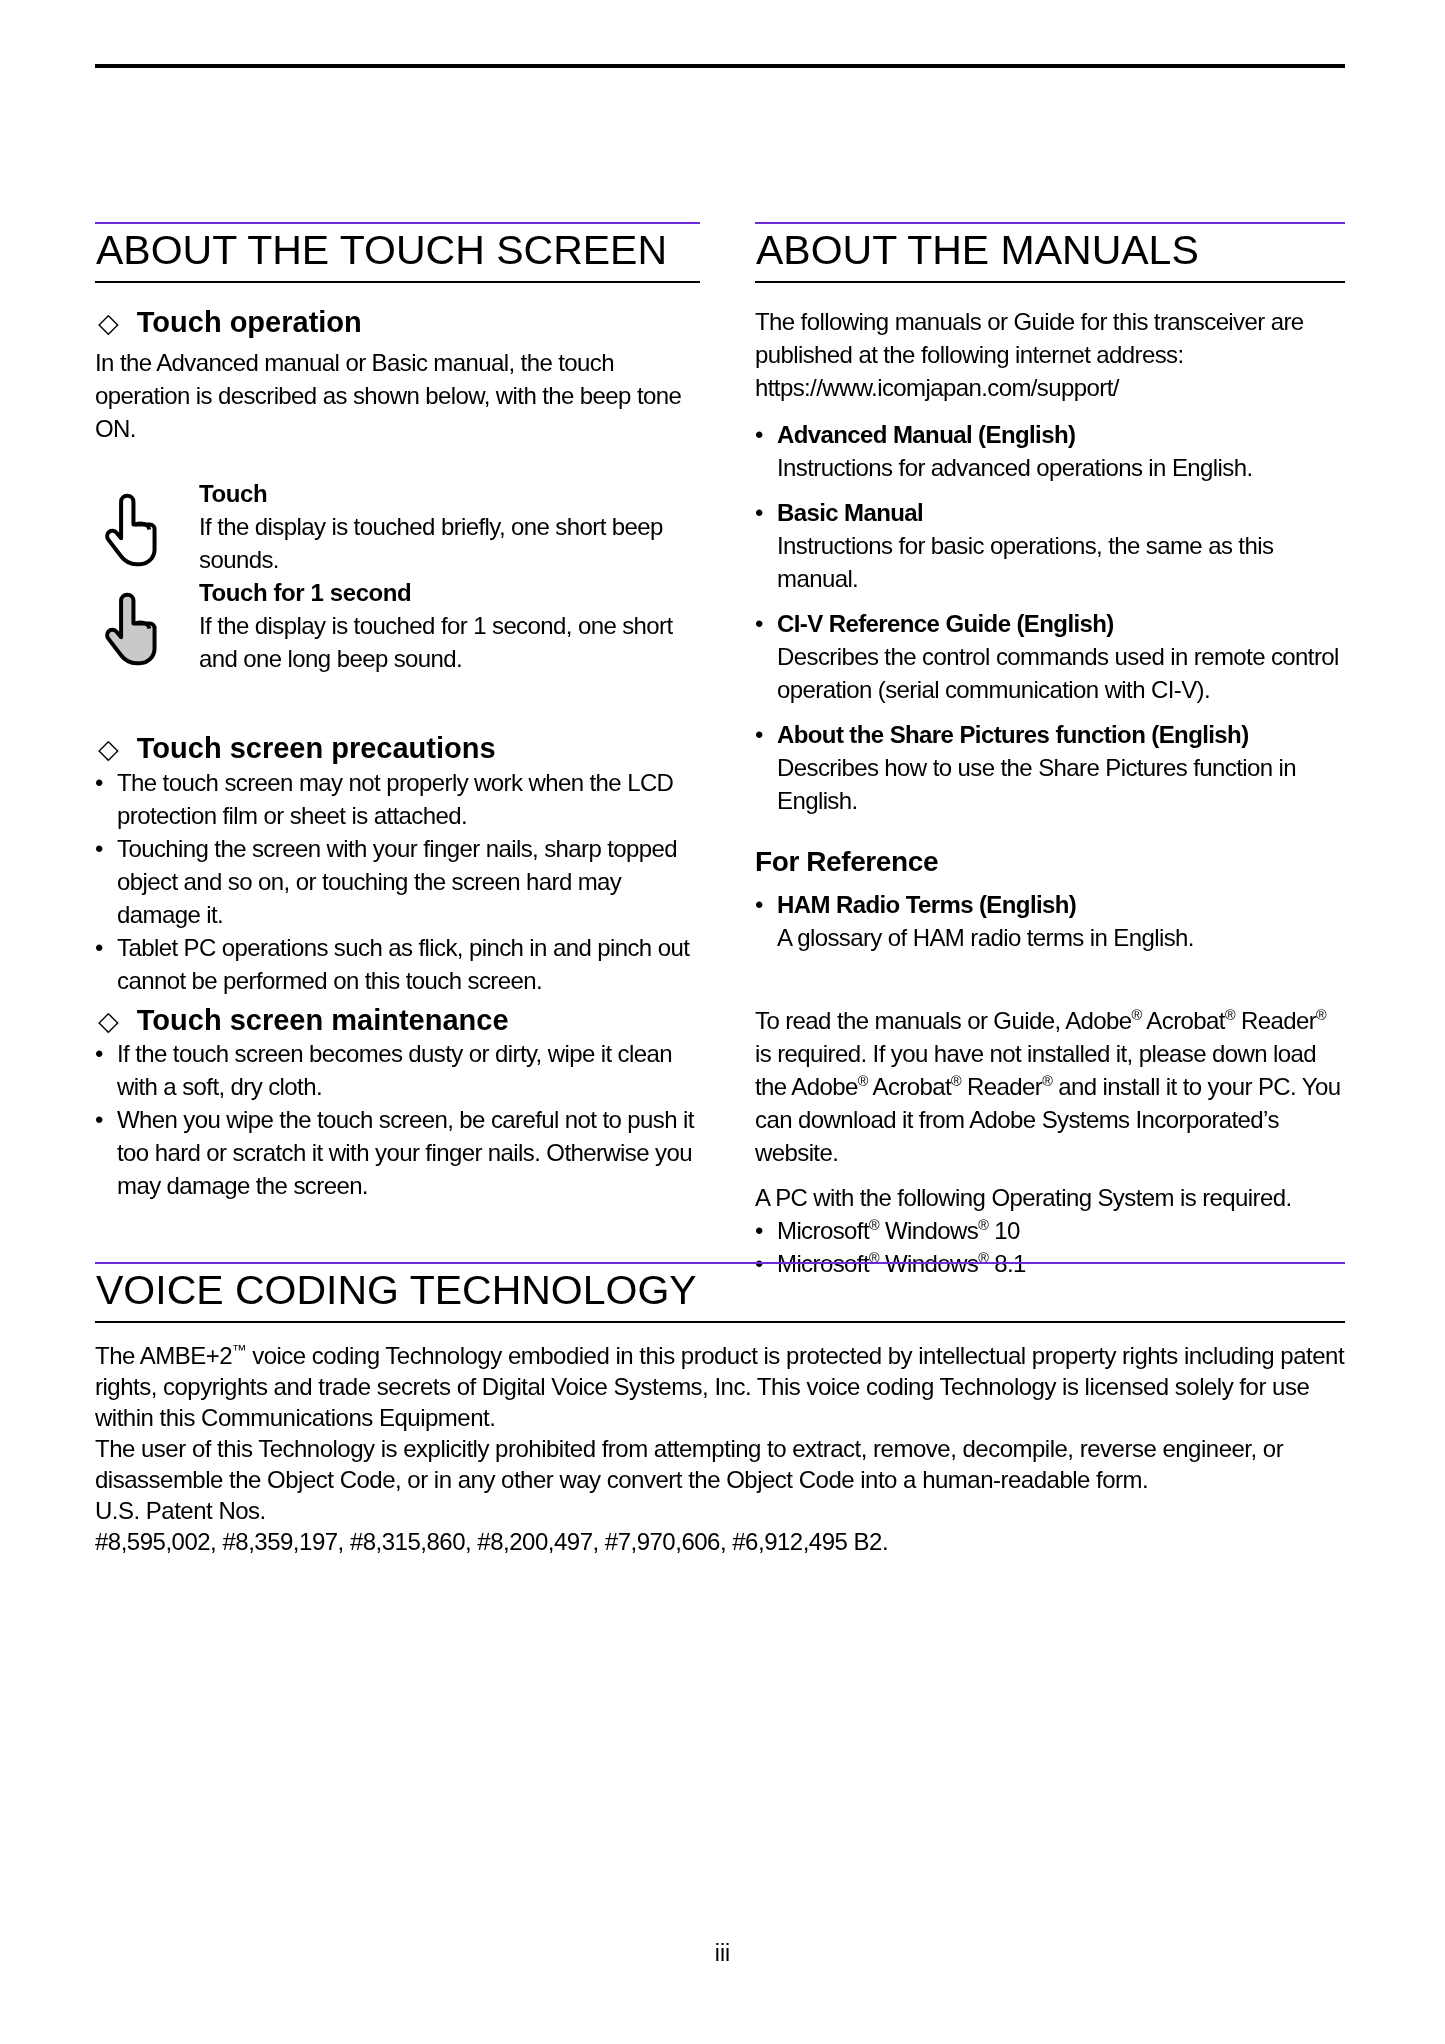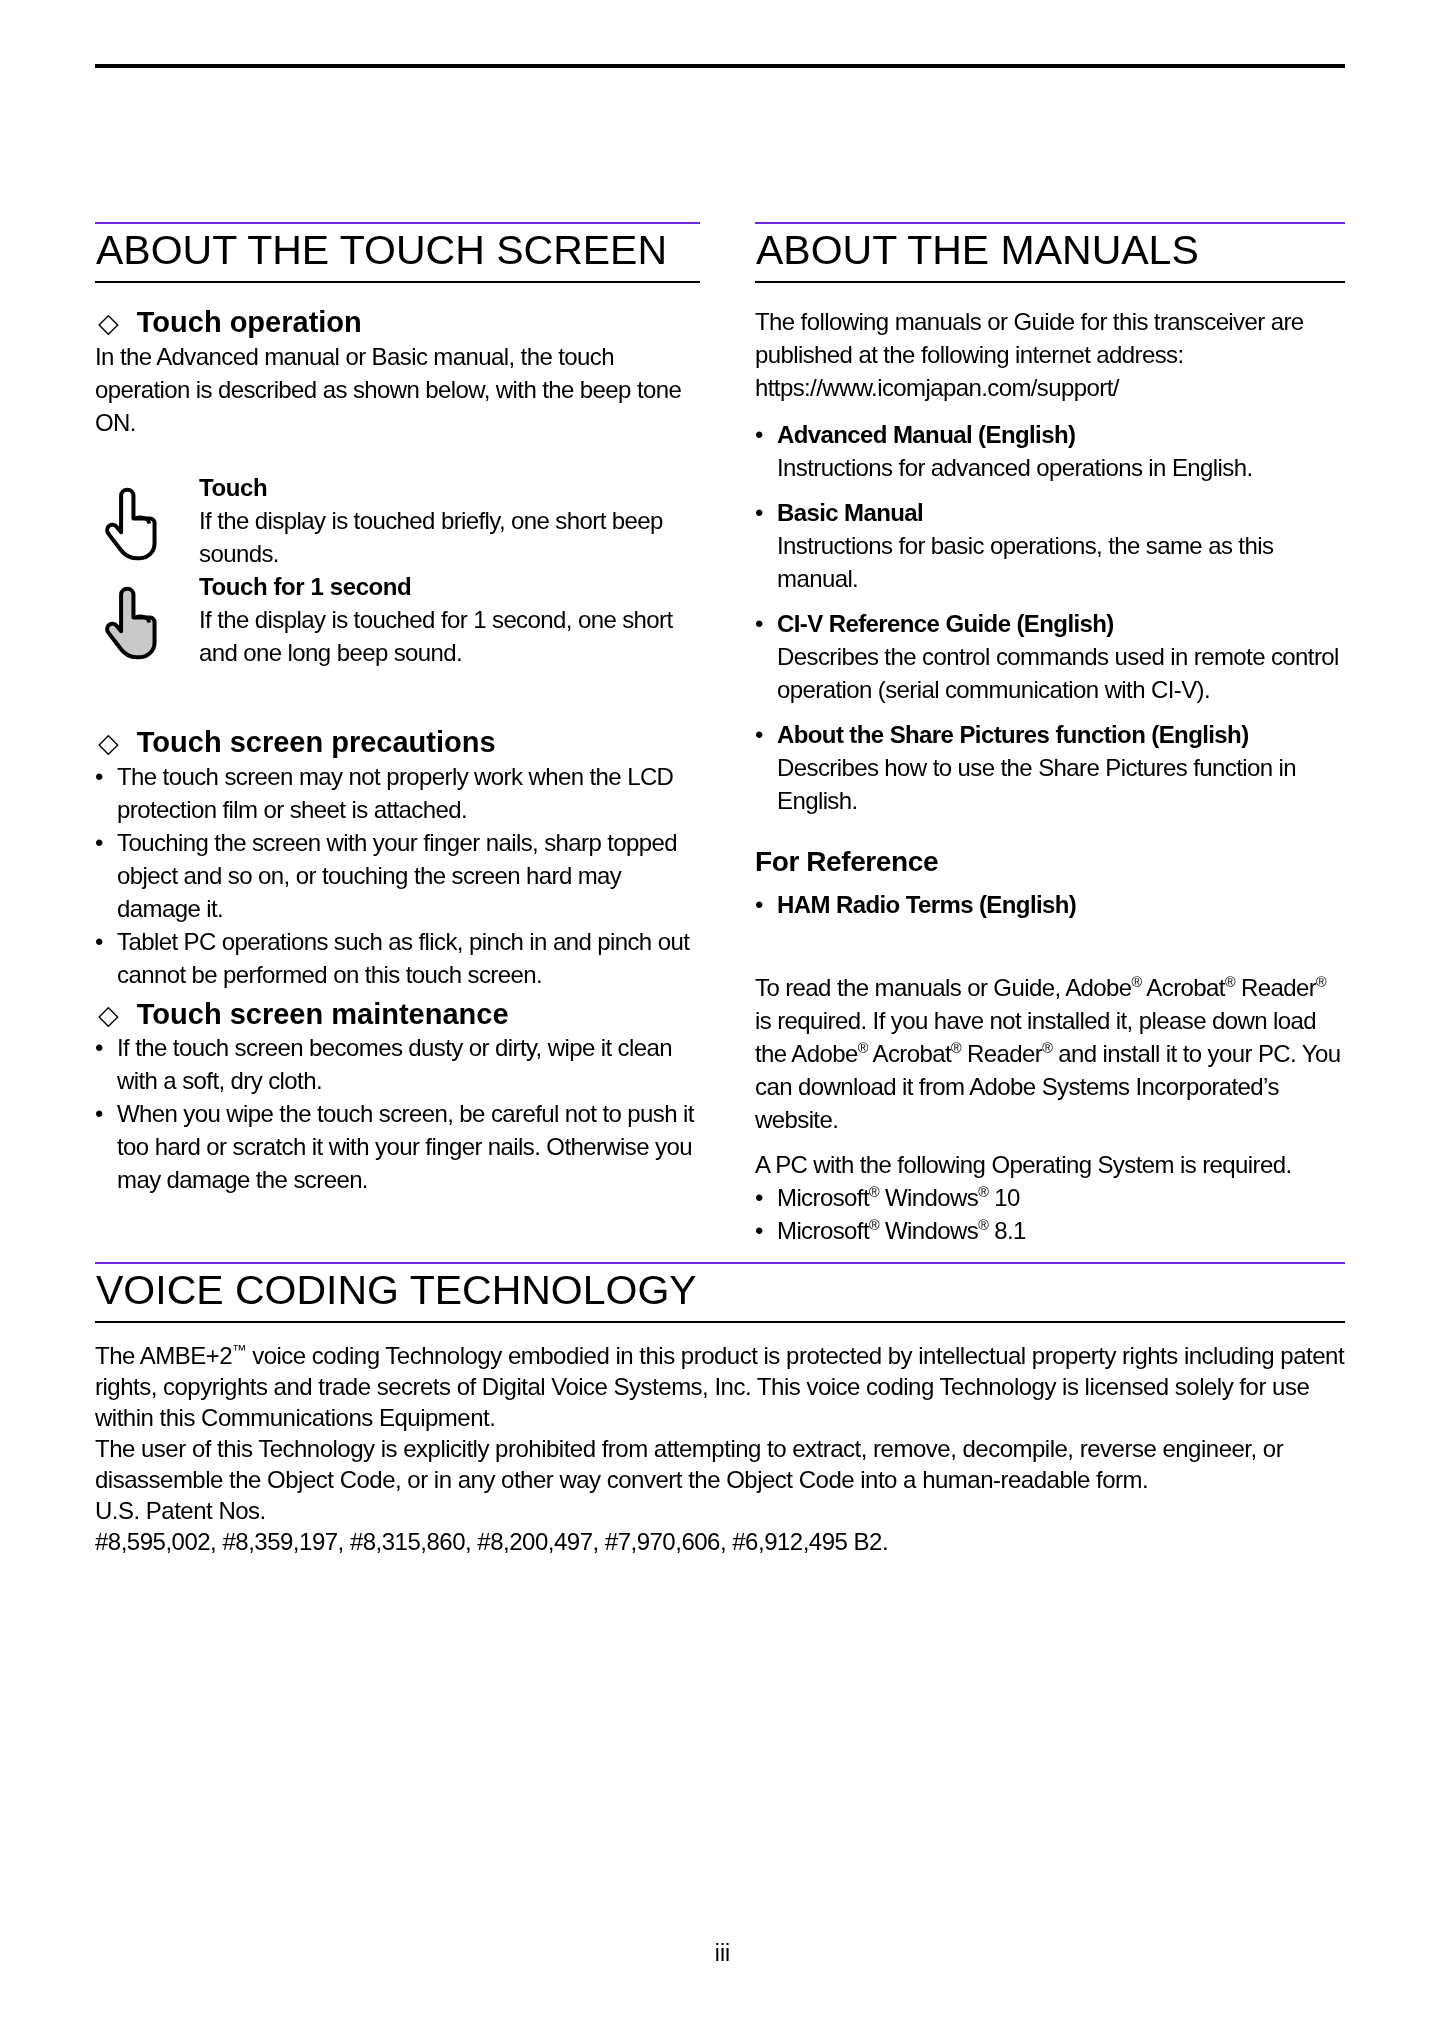--- a/index.html
+++ b/index.html
@@ -34,21 +34,21 @@
     display:flex; align-items:baseline;
     font-weight:bold; font-size:29px; line-height:1.2;
   }
   .sub-head .diamond {
     font-weight:normal; font-size:27px; margin:0 18px 0 3px;
   }
   .body-text {
     font-size:24px; line-height:33px; letter-spacing:-0.6px;
   }
   .mt-op    { margin-top:22px; }
-  .mt-intro {  }
+  .mt-intro { margin-top:6px;  }
   .mt-prec  { margin-top:56px; }
   .mt-maint { margin-top:6px;  }
 
   .touch-item { display:flex; align-items:flex-end; }
   .touch-item.first  { margin-top:32px; }
   .touch-item.second { }
   .hand-box { flex:0 0 62px; margin-left:10px; }
   .touch-item-text { margin-left:32px; }
   .touch-title { font-weight:bold; font-size:24px; line-height:33px; letter-spacing:-0.4px; }
 
@@ -195,20 +195,21 @@
         <div class="manual-desc">Describes how to use the Share Pictures function in English.</div>
       </div>
 
       <div class="for-ref">For Reference</div>
 
       <div class="manual-item ham-item body-text">
         <div class="manual-title-row">
           <span class="mk">•</span>
           <span>HAM Radio Terms (English)</span>
         </div>
+        <div class="manual-desc">A glossary of HAM radio terms in English.</div>
       </div>
 
       <div class="body-text reader-note">To read the manuals or Guide, Adobe<sup>®</sup> Acrobat<sup>®</sup> Reader<sup>®</sup> is required. If you have not installed it, please down load the Adobe<sup>®</sup> Acrobat<sup>®</sup> Reader<sup>®</sup> and install it to your PC. You can download it from Adobe Systems Incorporated’s website.</div>
 
       <div class="body-text os-note">A PC with the following Operating System is required.</div>
 
       <div class="bullet body-text">
         <span class="mk">•</span>
         <span class="bt">Microsoft<sup>®</sup> Windows<sup>®</sup> 10</span>
       </div>

